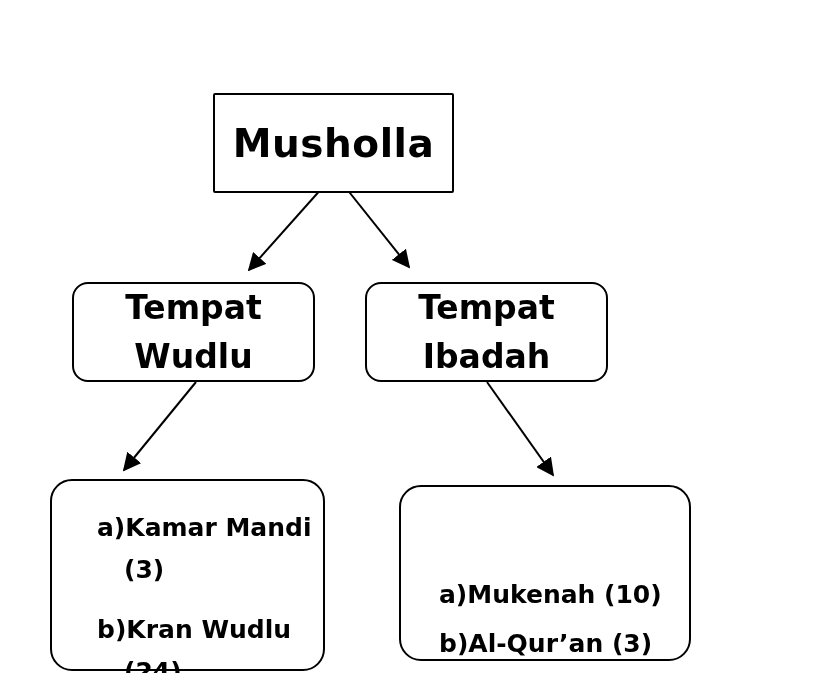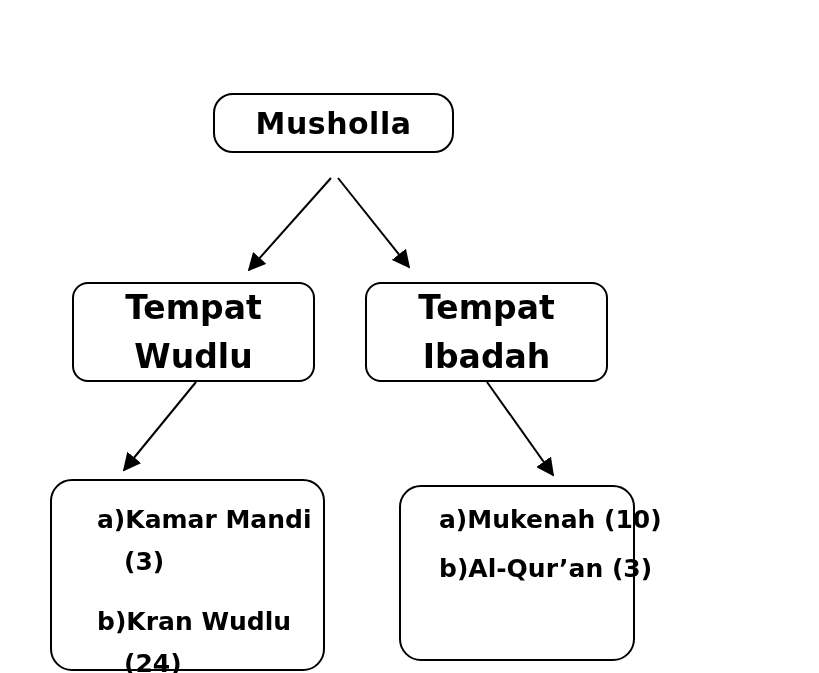--- a/index.html
+++ b/index.html
@@ -20,26 +20,26 @@
     position: absolute;
     background: #ffffff;
     border: 2px solid #000000;
     box-sizing: border-box;
     font-weight: 700;
   }
   .node-root {
     left: 213px;
     top: 93px;
     width: 241px;
-    height: 60px;
-    border-radius: 20px;
+    height: 100px;
+    border-radius: 2px;
     display: flex;
     align-items: center;
     justify-content: center;
-    font-size: 30px;
+    font-size: 39px;
     letter-spacing: 0.5px;
   }
   .node-mid {
     width: 243px;
     height: 100px;
     border-radius: 16px;
     display: flex;
     flex-direction: column;
     align-items: center;
     justify-content: center;
@@ -52,31 +52,32 @@
   .node-leaf {
     border-radius: 22px;
     font-size: 25px;
     line-height: 1.2;
   }
   .node-leaf-left {
     left: 50px;
     top: 479px;
     width: 275px;
     height: 192px;
-    padding: 24px 10px 0 45px;
+    padding: 32px 10px 0 45px;
   }
   .node-leaf-right {
     left: 399px;
     top: 485px;
-    width: 236px;
+    width: 292px;
     height: 176px;
     padding: 18px 10px 0 38px;
     display: flex;
     flex-direction: column;
     gap: 19px;
+    justify-content: flex-end;
   }
   .leaf-line { white-space: nowrap; }
   .leaf-sub  { margin-left: 27px; margin-top: 12px; }
   .leaf-group + .leaf-group { margin-top: 30px; }
   #connectors {
     position: absolute;
     left: 0;
     top: 0;
     width: 819px;
     height: 673px;

